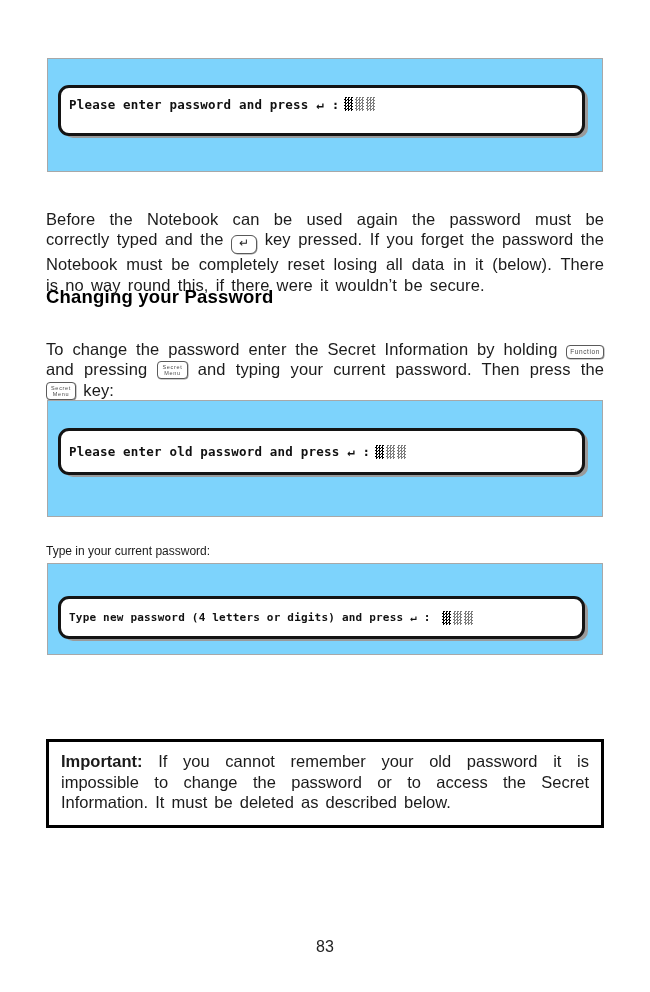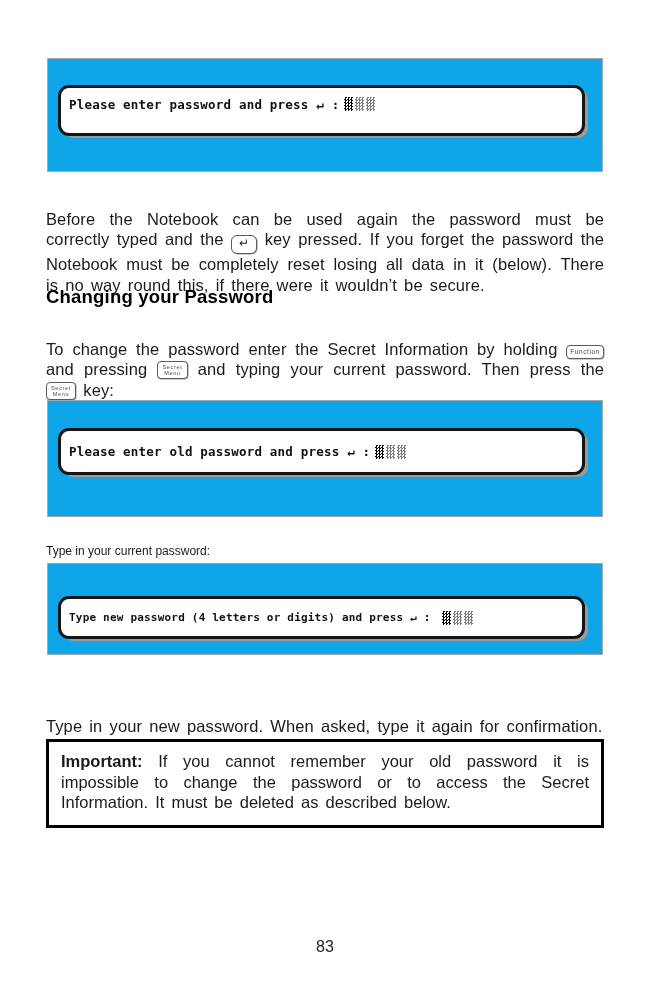--- a/index.html
+++ b/index.html
@@ -8,21 +8,21 @@
     font-family:"Liberation Sans", sans-serif;
     color:#1b1b1b;
     position:relative;
     overflow:hidden;
   }
   .page { position:relative; width:650px; height:992px; }
 
   
   .figure {
     position:absolute; left:47px; width:556px;
-    border:1px solid #a8a8a8; background:#0ea5e9; box-sizing:border-box;
+    border:1px solid #a8a8a8; background:#7dd3fc; box-sizing:border-box;
   }
   .fig1 { top:58px;  height:114px; }
   .fig2 { top:400px; height:117px; }
   .fig3 { top:563px; height:92px; }
 
   
   .lcd {
     position:absolute; left:10px; width:527px; box-sizing:border-box;
     border:3px solid #141414; border-radius:11px; background:#fff;
     box-shadow:4px 3px 0 -1px #9a9a9a;
@@ -122,20 +122,19 @@
     </div>
   </div>
 
   <p class="caption cap1">Type in your current password:</p>
 
   <div class="figure fig3">
     <div class="lcd lcd-b"><span>Type new password (4 letters or digits) and press</span><span> </span><span>↵</span><span> </span><span>:</span><span> </span><span class="cursor"><span class="cb cb-dark"></span><span class="cb cb-light"></span><span class="cb cb-light"></span></span>
     </div>
   </div>
 
-  <p class="para p3">Type in your new password. When asked, type it again for confirmation.</p>
 
   <div class="important"><b>Important:</b>
     <span>If you cannot remember your old password it is impossible to change the password or to access the Secret Information. It must be deleted as described below.</span></div>
 
   <div class="page-number">83</div>
 
 </div>
 
 </body></html>

